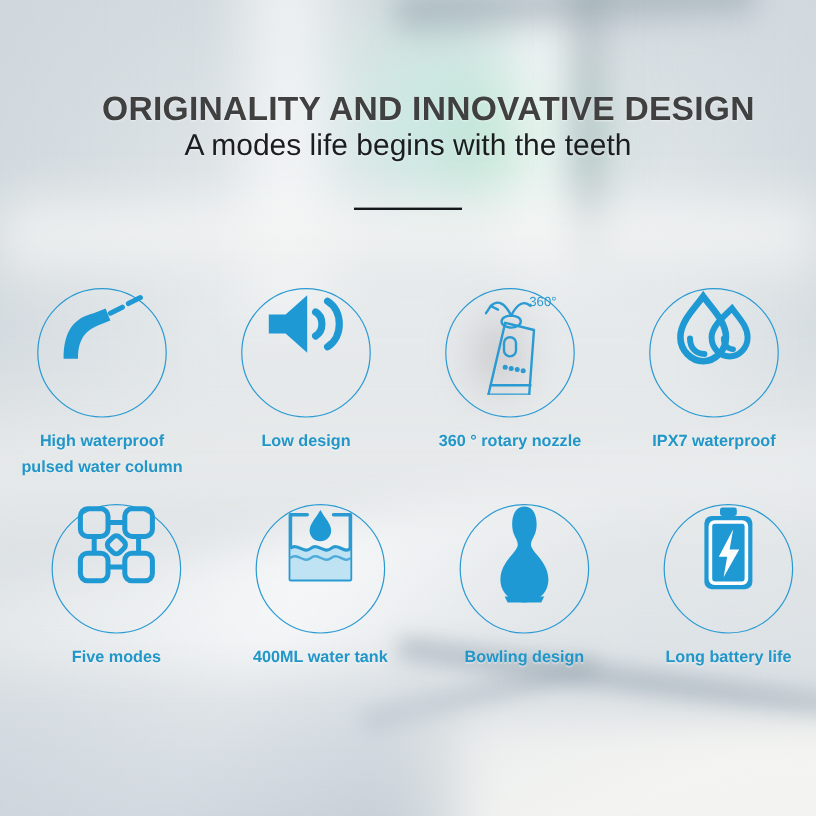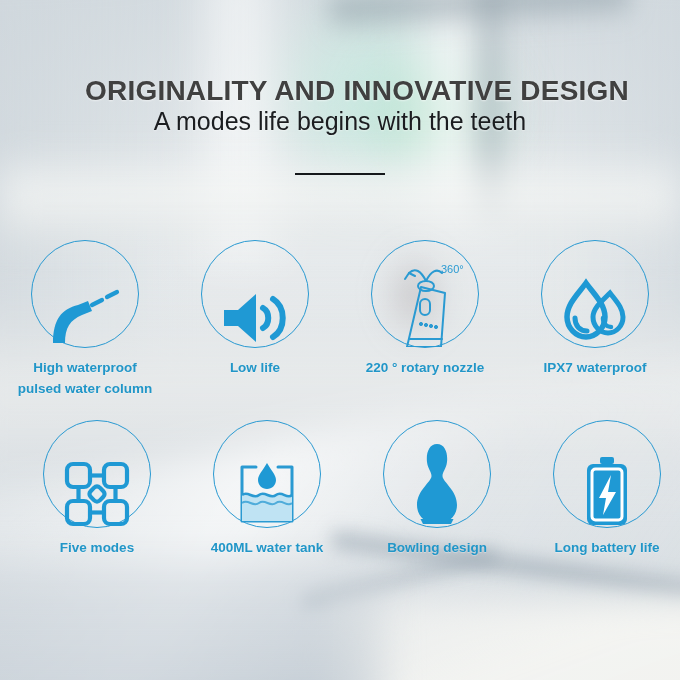--- a/index.html
+++ b/index.html
@@ -122,21 +122,21 @@
 
   
   .grid{position:absolute;left:0;top:240px;width:680px;}
   .row{display:flex;width:680px;}
   .row-1{height:180px;}
   .row-2{height:160px;margin-left:12px;}
   .cell{width:170px;display:flex;flex-direction:column;align-items:center;}
   .circle{
     width:108px;height:108px;border-radius:50%;
     border:1.6px solid #2a9ad2;
-    display:flex;align-items:flex-end;justify-content:center;
+    display:flex;align-items:flex-start;justify-content:center;
     box-sizing:border-box;
     background:rgba(255,255,255,.045);
   }
   .caption{
     margin-top:10px;width:176px;text-align:center;
     font-size:13.5px;font-weight:bold;line-height:1.55;
     color:#2196c8;
     text-shadow:0 1px 1px rgba(255,255,255,.35);
   }
   .icon-svg{display:block;}
@@ -199,21 +199,21 @@
         <div class="circle">
           <span>
             <svg class="icon-svg" width="70" height="58" viewBox="0 0 70 58" fill="none">
               <path d="M4 21 H18 L36 5 V53 L18 37 H4 Z" fill="#1f99d4"></path>
               <path d="M43 19 C50 23 50 35 43 39" stroke="#1f99d4" stroke-width="6" stroke-linecap="round" fill="none"></path>
               <path d="M53 10 C66 18 66 40 53 48" stroke="#1f99d4" stroke-width="6" stroke-linecap="round" fill="none"></path>
             </svg>
           </span>
         </div>
         <div class="caption">
-          <span>Low life</span>
+          <span>Low design</span>
         </div>
       </div>
 
       <div class="cell">
         <div class="circle">
           <span>
             <svg class="icon-svg" width="80" height="88" viewBox="0 0 80 88" fill="none" stroke="#2a9ad2">
               <g stroke-width="2" stroke-linecap="round" stroke-linejoin="round" fill="none">
                 <path d="M36 28 L22 88 M36 28 L60 34 L56 88"></path>
                 <path d="M22 88 L56 88"></path>
@@ -228,21 +228,21 @@
                 <circle cx="36" cy="65" r="1.6"></circle>
                   <circle cx="41" cy="66" r="1.6"></circle>
                 <circle cx="46" cy="67" r="1.6"></circle>
                   <circle cx="51" cy="68" r="1.6"></circle>
               </g>
               <text x="56" y="14" font-family="Liberation Sans, sans-serif" font-size="11" fill="#2a9ad2" stroke="none">360°</text>
             </svg>
           </span>
         </div>
         <div class="caption">
-          <span>220 ° rotary nozzle</span>
+          <span>360 ° rotary nozzle</span>
         </div>
       </div>
 
       <div class="cell">
         <div class="circle">
           <span>
             <svg class="icon-svg" width="74" height="70" viewBox="0 0 74 70" fill="none">
               <path d="M52 16 C58 24 65 31 65 40 C65 49 58 56 50 56 C42 56 35 49 35 40 C35 31 45 23 52 16 Z" fill="none" stroke="#1f99d4" stroke-width="5"></path>
               <path d="M45 41 C45 47 49 50 53 50" stroke="#1f99d4" stroke-width="4.5" stroke-linecap="round" fill="none"></path>
               <path d="M28 6 C36 17 47 27 47 40 C47 51 38 60 28 60 C18 60 9 51 9 40 C9 27 20 17 28 6 Z" fill="none" stroke="#1f99d4" stroke-width="5.5"></path>

